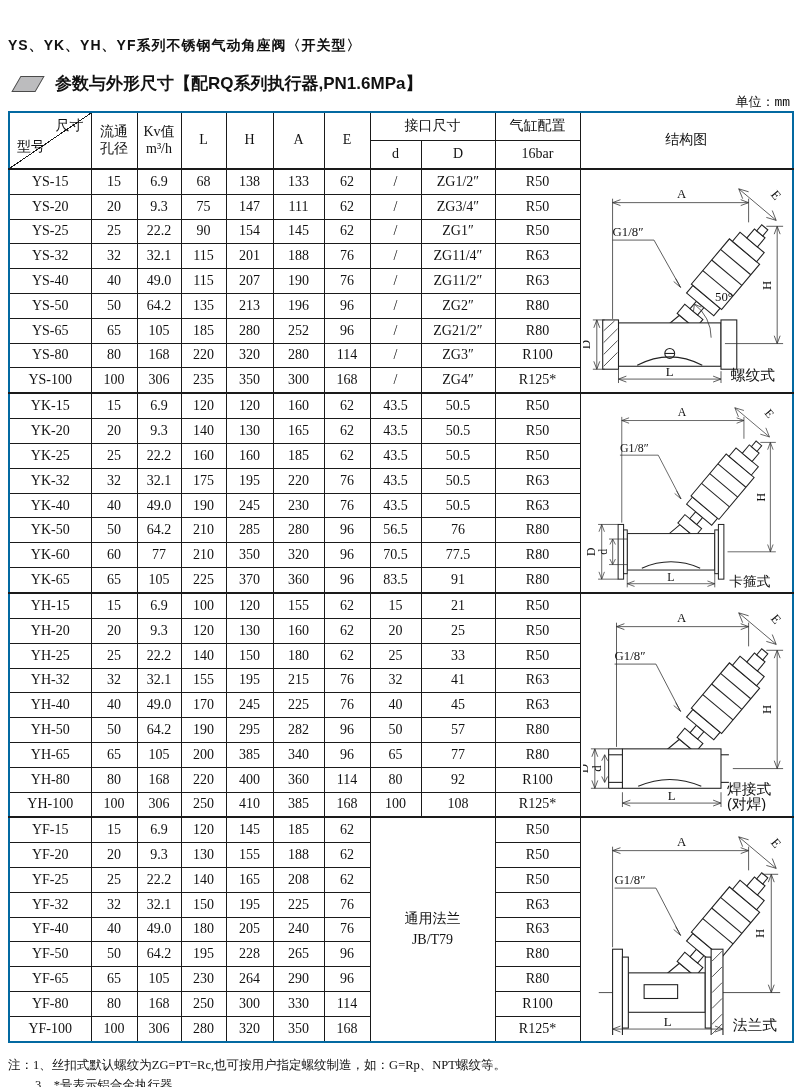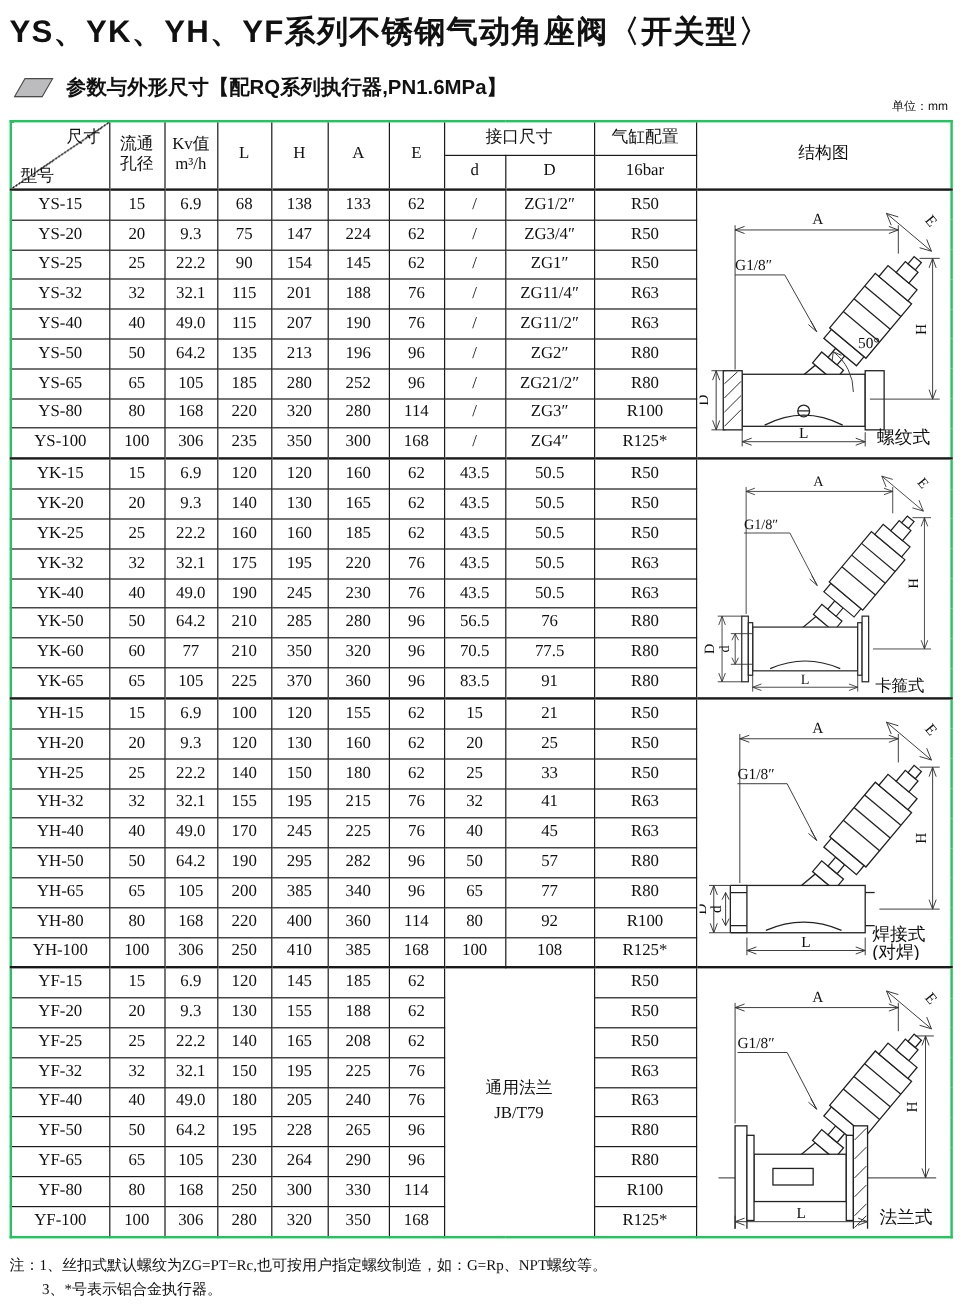--- a/index.html
+++ b/index.html
@@ -1,31 +1,31 @@
 <!DOCTYPE html>
 <html><head>
 <meta charset="utf-8">
 <style>
   html,body{margin:0;padding:0;background:#fff;}
   body{width:800px;height:1087px;color:#111;font-family:"Liberation Sans","DejaVu Sans",sans-serif;position:relative;overflow:hidden;}
-  .doc-title{font-size:26px;font-weight:bold;padding:9px 8px 0 8px;letter-spacing:1px;white-space:nowrap;}
+  .doc-title{font-size:14px;font-weight:bold;padding:9px 8px 0 8px;letter-spacing:1px;white-space:nowrap;margin-top:28px;}
   .subhead{display:flex;align-items:center;padding:17px 10px 0 12px;}
   .para-icon{width:22px;height:14px;background:#bcbcbe;border:1.5px solid #4a4a4a;transform:skewX(-30deg);margin-right:15px;margin-left:4px;flex:0 0 auto;}
   .subtitle{font-size:17px;font-weight:bold;white-space:nowrap;}
-  .unit-row{text-align:right;padding-right:10px;font-size:10px;margin-top:-2px;height:16px;font-family:Liberation Sans, sans-serif;padding-left:25px;}
-  table.spec{border-collapse:collapse;table-layout:fixed;width:784px;margin:2px 8px 0 8px;border:2px solid #22c55e;}
+  .unit-row{text-align:right;padding-right:10px;font-size:13px;margin-top:-2px;height:16px;font-family:Liberation Mono, monospace;padding-left:25px;}
+  table.spec{border-collapse:collapse;table-layout:fixed;width:784px;margin:2px 8px 0 8px;border:2px solid #0369a1;}
   .spec th,.spec td{border:1px solid #1a1a1a;text-align:center;vertical-align:middle;padding:0;font-weight:normal;
      font-size:14px;font-family:"Liberation Serif","DejaVu Serif",serif;line-height:1.15;overflow:hidden;}
   .spec thead th{height:27px;}
   .spec tbody td{height:23.8px;}
   .spec tbody tr.sec-first td{border-top:2px solid #1a1a1a;text-align:center;}
   .spec thead tr:last-child th{border-bottom:2px solid #1a1a1a;}
   th.corner{position:relative;background:linear-gradient(to bottom right,transparent 49.5%,#1a1a1a 49.5%,#1a1a1a 50.6%,transparent 50.6%);}
   .c-top{position:absolute;top:5px;right:7px;}
-  .c-bot{position:absolute;bottom:1px;left:7px;}
+  .c-bot{position:absolute;bottom:13px;left:7px;}
   td.diag{vertical-align:middle;padding:1px;}
   td.diag svg{display:block;margin:0 auto;}
   td.merged div{line-height:1.5;}
   .notes{font-size:12.5px;font-family:"Liberation Serif","DejaVu Serif",serif;margin:12px 8px 0 8px;line-height:1.65;}
   .notes .indent{padding-left:27px;}
   
   .sv{stroke:#222;fill:none;stroke-width:1.1;}
   .svf{stroke:#222;fill:#fff;stroke-width:1.1;}
   .svh{stroke:#222;fill:none;stroke-width:0.8;}
   .dim{stroke:#333;stroke-width:0.8;fill:none;}
@@ -164,21 +164,21 @@
     <text class="cap" x="150" y="208">螺纹式</text>
   </svg>
         </td>
       </tr>
       <tr>
         <td>YS-20</td>
         <td>20</td>
         <td>9.3</td>
         <td>75</td>
         <td>147</td>
-        <td>224</td>
+        <td>111</td>
         <td>62</td>
         <td>/</td>
         <td>ZG3/4″</td>
         <td>R50</td>
       </tr>
       <tr>
         <td>YS-25</td>
         <td>25</td>
         <td>22.2</td>
         <td>90</td>

